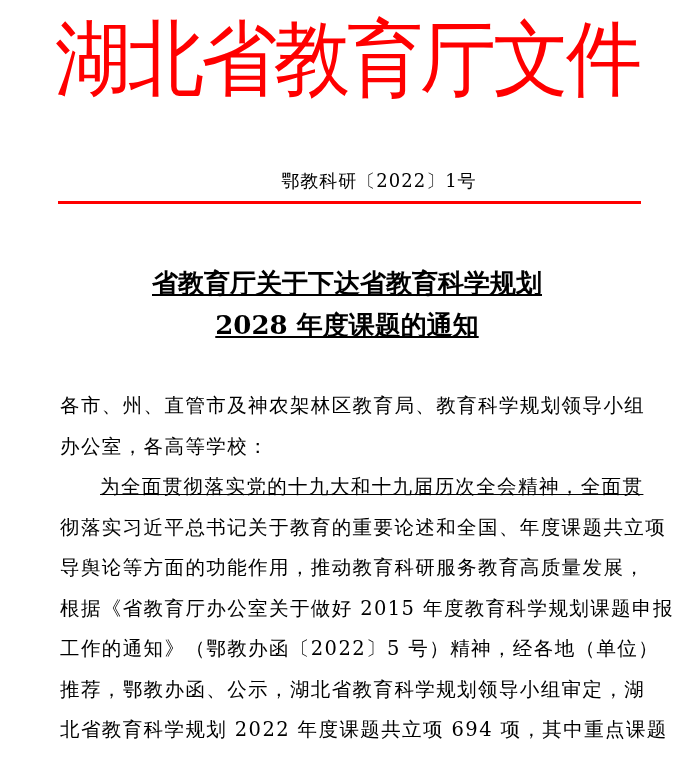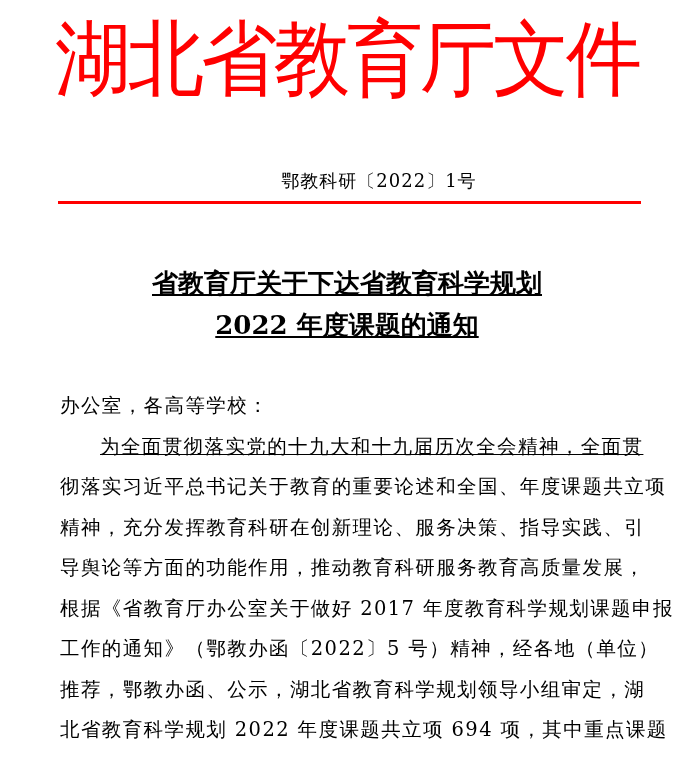--- a/index.html
+++ b/index.html
@@ -21,26 +21,26 @@
 </style>
 </head>
 <body>
 
 <div class="masthead">湖北省教育厅文件</div>
 <div class="docno">鄂教科研〔2022〕1号</div>
 <div class="rule"></div>
 
 <div class="title">
   <div>省教育厅关于下达省教育科学规划</div>
-  <div>2022 年度课题的通知</div>
+  <div>2028 年度课题的通知</div>
 </div>
 
 <div class="body">
+  <span class="line">各市、州、直管市及神农架林区教育局、教育科学规划领导小组</span>
   <span class="line last">办公室，各高等学校：</span>
   <span class="line indent">为全面贯彻落实党的十九大和十九届历次全会精神，全面贯</span>
   <span class="line">彻落实习近平总书记关于教育的重要论述和全国、年度课题共立项</span>
-  <span class="line">精神，充分发挥教育科研在创新理论、服务决策、指导实践、引</span>
   <span class="line">导舆论等方面的功能作用，推动教育科研服务教育高质量发展，</span>
-  <span class="line">根据《省教育厅办公室关于做好 2017 年度教育科学规划课题申报</span>
+  <span class="line">根据《省教育厅办公室关于做好 2015 年度教育科学规划课题申报</span>
   <span class="line">工作的通知》（鄂教办函〔2022〕5 号）精神，经各地（单位）</span>
   <span class="line">推荐，鄂教办函、公示，湖北省教育科学规划领导小组审定，湖</span>
   <span class="line">北省教育科学规划 2022 年度课题共立项 694 项，其中重点课题</span>
 </div>
 
 </body></html>

